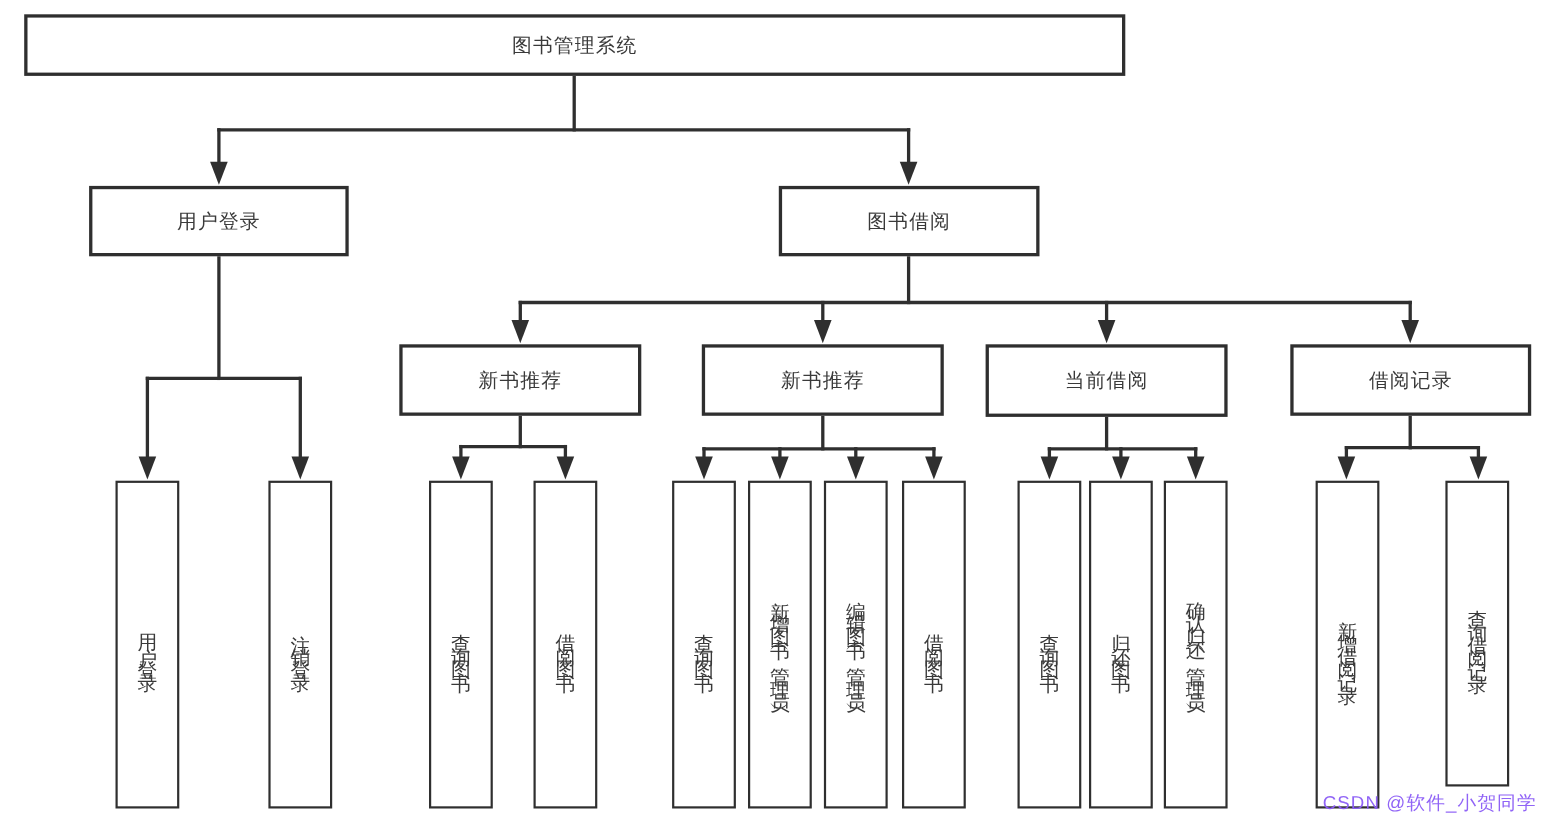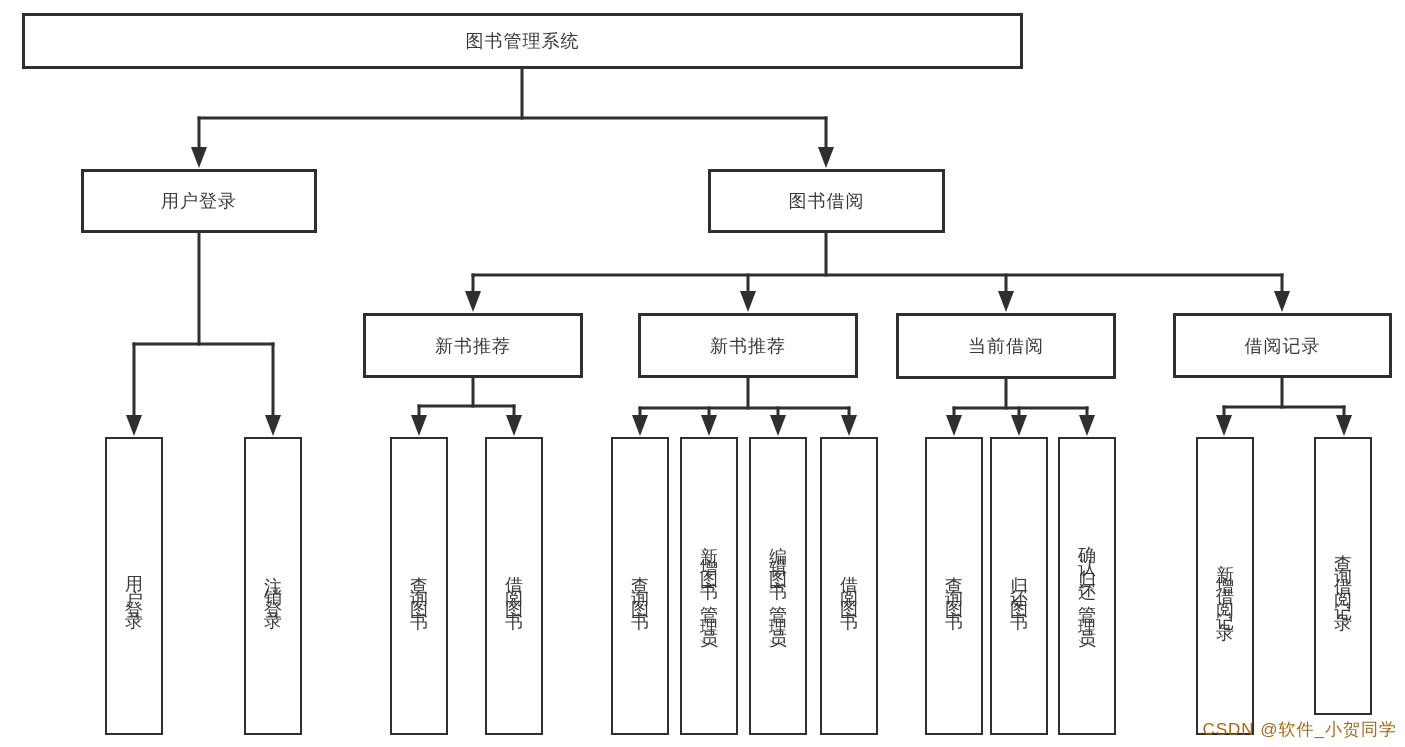--- a/index.html
+++ b/index.html
@@ -31,21 +31,21 @@
     writing-mode:vertical-rl;
     letter-spacing:12px;
     line-height:1;
     white-space:nowrap;
   }
   .watermark{
     position:absolute;
     right:8px;top:718px;
     font-size:17px;
     letter-spacing:1px;
-    color:#a16207;
+    color:#8b5cf6;
     opacity:.95;
     white-space:nowrap;
   }
 </style>
 </head>
 <body>
 
 <div id="canvas">
 
   <svg id="wires" viewBox="0 0 1405 747" xmlns="http://www.w3.org/2000/svg">

